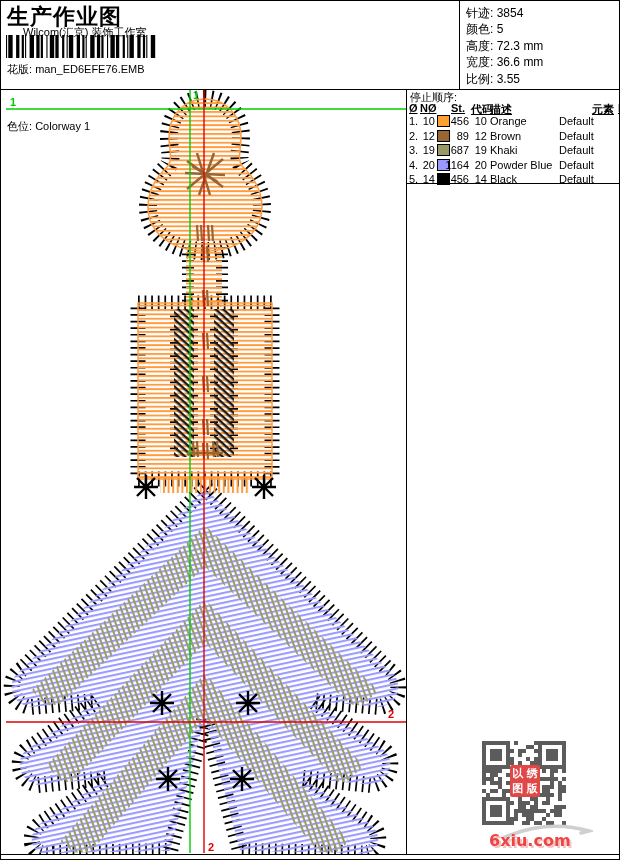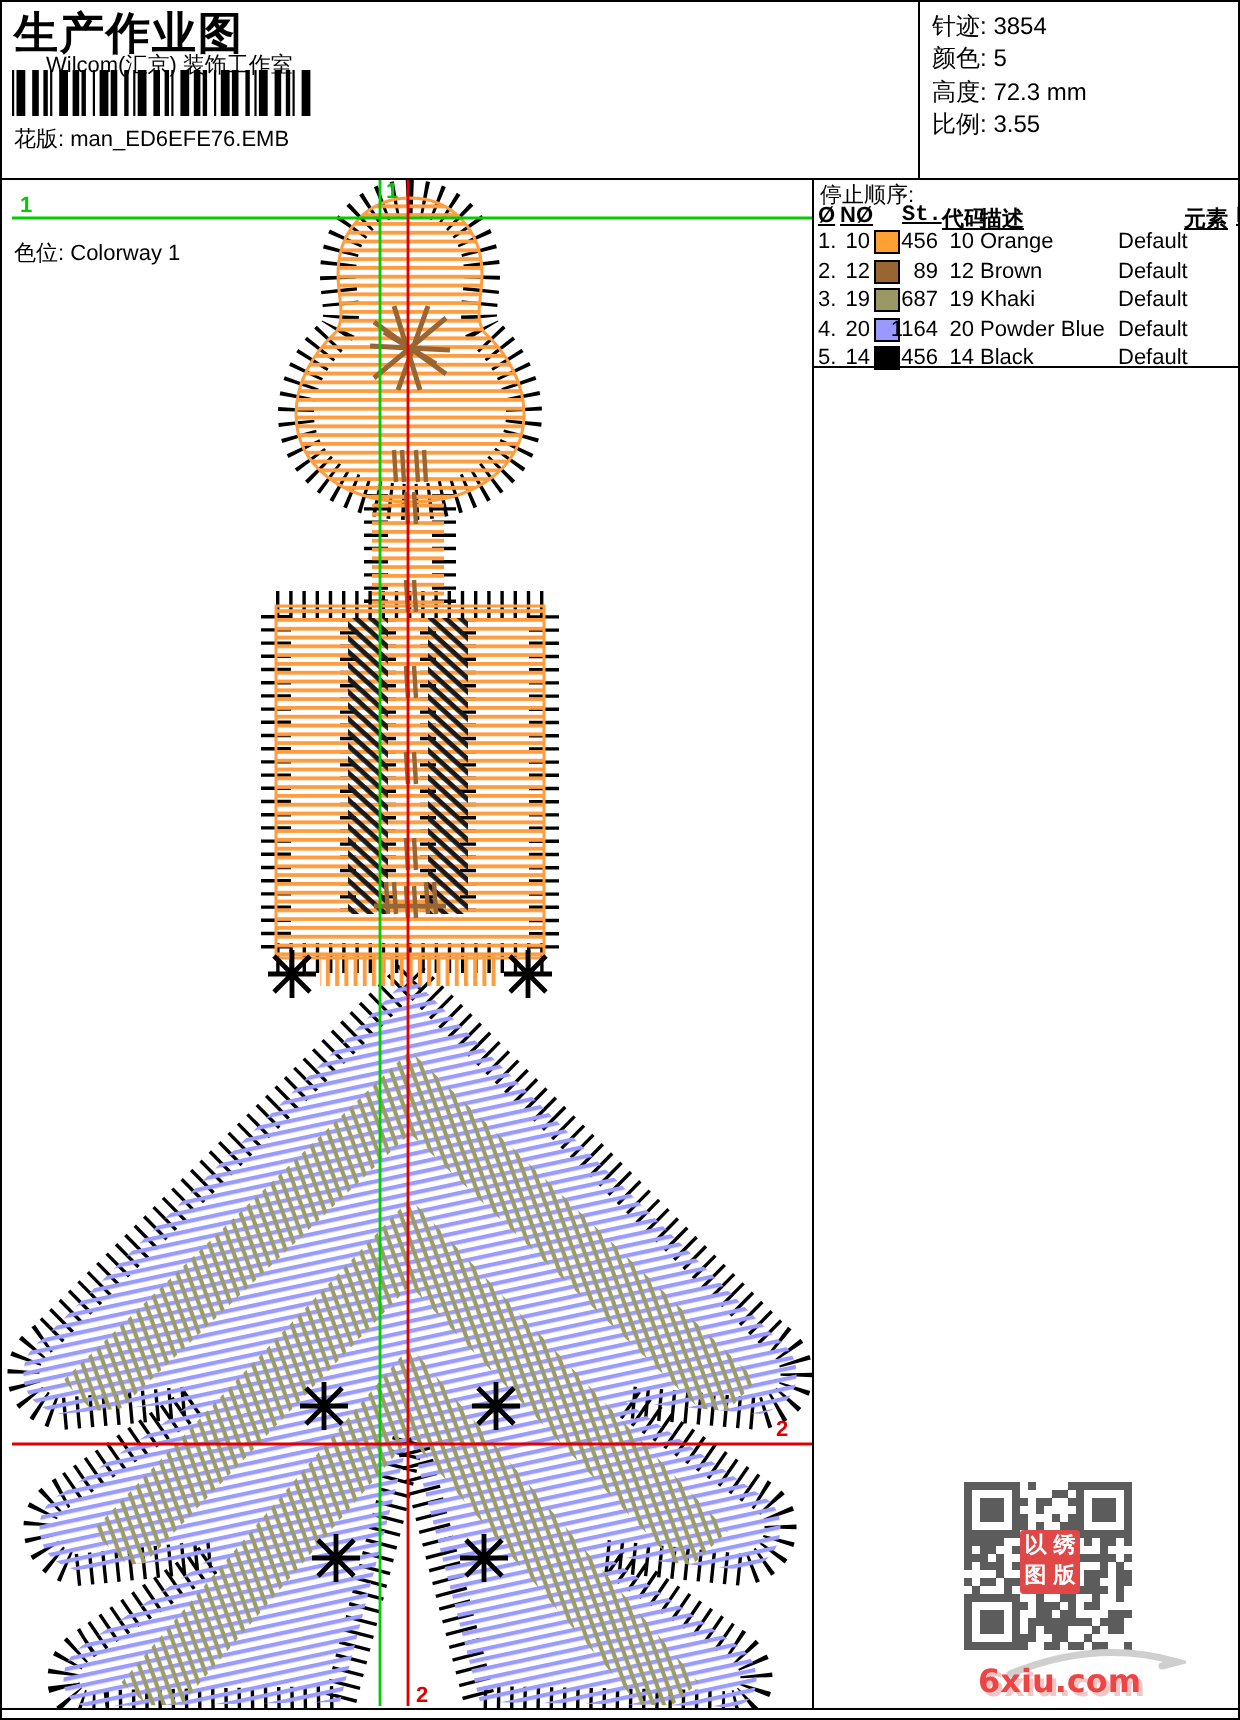--- a/index.html
+++ b/index.html
@@ -19,21 +19,21 @@
 
   
   .hline{left:0;right:0;height:0;border-top:1px solid #000;}
   .vline-main{left:405px;top:88px;width:0;height:765px;border-left:1px solid #000;}
 
   
   .stop-table{left:406px;top:88px;width:213px;height:94px;border-bottom:1px solid #000;font-size:11px;}
   .st-title{left:3px;top:1px;white-space:nowrap;}
   .st-hrow{left:0;top:13px;width:100%;height:13px;font-weight:bold;}
   .st-hrow span{position:absolute;text-decoration:underline;white-space:nowrap;}
-  .h-idx{left:2px;} .h-ndl{left:13px;} .h-st{left:44px;font-family:Liberation Mono, monospace;} .h-code{left:64px;}
+  .h-idx{left:2px;} .h-ndl{left:13px;} .h-st{left:44px;} .h-code{left:64px;}
   .h-desc{left:83px;} .h-brand{left:163px;padding-left:48px;} .h-elem{left:185px;}
   .st-row{left:0;height:14.6px;width:100%;}
   .st-row span{position:absolute;top:0;white-space:nowrap;}
   .c-idx{left:2px;} .c-ndl{left:12px;width:16px;text-align:right;}
   .c-sw{left:30px;top:2px;width:11px;height:10px;border:1px solid #000;}
   .c-st{left:36px;width:26px;text-align:right;}
   .c-code{left:64px;width:16px;text-align:right;}
   .c-desc{left:83px;} .c-brand{left:152px;}
 
   
@@ -91,20 +91,21 @@
   </div>
   <div class="abs meta-row meta2">
     <span>色位:</span>
     <span>Colorway 1</span>
   </div>
 
   <div class="abs stats-box">
     <div class="stat-line"><span>针迹:</span> <span>3854</span></div>
     <div class="stat-line"><span>颜色:</span> <span>5</span></div>
     <div class="stat-line"><span>高度:</span> <span>72.3 mm</span></div>
+    <div class="stat-line"><span>宽度:</span> <span>36.6 mm</span></div>
     <div class="stat-line"><span>比例:</span> <span>3.55</span></div>
   </div>
 
   <div class="abs hline" style="top:88px;"></div>
   <div class="abs hline" style="top:853px;"></div>
   <div class="abs vline-main"></div>
 
   <svg class="abs" style="left:1px;top:88px;" width="404" height="766" viewBox="0 88 404 766">
     <defs>
       <pattern id="pOr" width="6" height="4.4" patternUnits="userSpaceOnUse">

